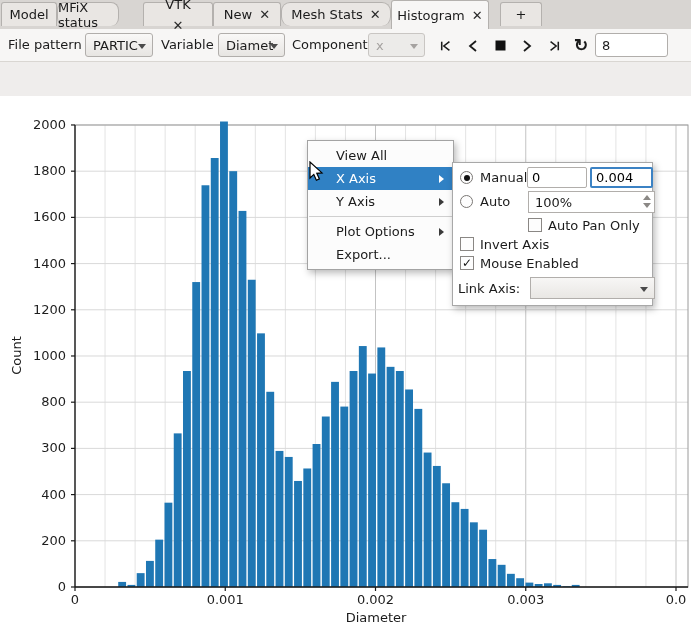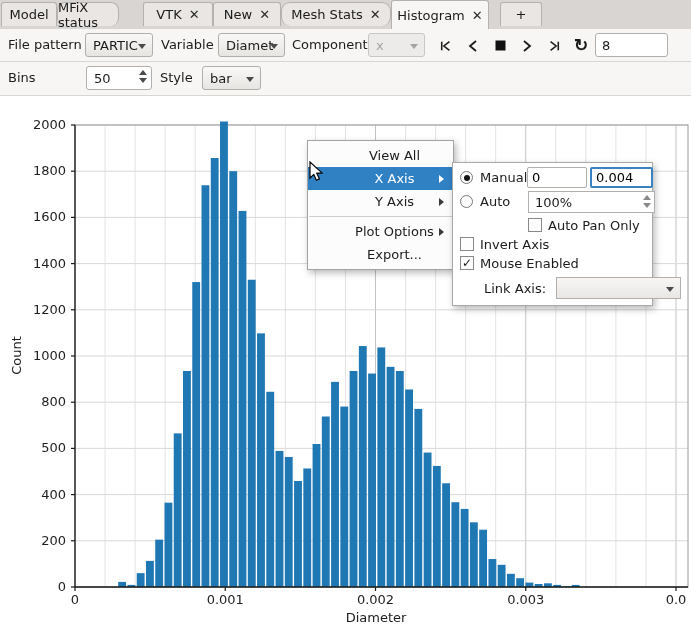--- a/index.html
+++ b/index.html
@@ -33,21 +33,21 @@
   .spinarrs .up{width:0;height:0;border-left:4px solid transparent;border-right:4px solid transparent;border-bottom:5px solid #4a4a4a;}
   .spinarrs .dn{width:0;height:0;border-left:4px solid transparent;border-right:4px solid transparent;border-top:5px solid #4a4a4a;}
   .pbtn{position:absolute;top:6px;width:24px;height:21px;display:flex;align-items:center;justify-content:center;background:transparent;border:none;}
   
   .chart{position:absolute;top:96px;left:0;width:691px;height:538px;background:#ffffff;overflow:hidden;}
   .tick{position:absolute;font-size:13px;color:#1e1e1e;}
   .ylab{position:absolute;left:-15px;top:252px;width:62px;text-align:center;transform:rotate(-90deg);}
   .xlab{position:absolute;left:325px;top:514px;width:102px;text-align:center;}
   
   .menu{position:absolute;left:307px;top:140px;width:147px;background:#fcfcfc;border:1px solid #a3a3a3;
-        box-shadow:2px 3px 7px rgba(0,0,0,.28);padding:3px 0;z-index:5;box-sizing:border-box;text-align:center;}
+        box-shadow:2px 3px 7px rgba(0,0,0,.28);padding:3px 0;z-index:5;box-sizing:border-box;}
   .mitem{height:23px;line-height:23px;padding-left:28px;position:relative;}
   .mitem.hl{background:#3081c4;color:#ffffff;}
   .mitem .subarr{position:absolute;right:9px;top:7.5px;width:0;height:0;
         border-left:5px solid #3a3a3a;border-top:4px solid transparent;border-bottom:4px solid transparent;}
   .mitem.hl .subarr{border-left-color:#fff;}
   .msep{height:1px;background:#cfcfcf;margin:3px 1px;}
   
   .panel{position:absolute;left:452px;top:162px;width:201px;background:#fff;border:1px solid #a8a8a8;
          box-shadow:2px 3px 7px rgba(0,0,0,.28);z-index:6;box-sizing:border-box;padding:3px 4px 4px 4px;}
   .prow{position:relative;height:24px;}
@@ -55,38 +55,38 @@
   .radio.sel::after{content:"";position:absolute;left:2.5px;top:2.5px;width:6px;height:6px;border-radius:50%;background:#111;}
   .rlabel{position:absolute;left:23px;top:0;line-height:24px;}
   .minput{position:absolute;top:1px;height:21px;box-sizing:border-box;border:1px solid #b1aeab;border-radius:2px;background:#fff;padding:0 4px;font:13px "DejaVu Sans",sans-serif;}
   .minput.focus{border:2px solid #3b82c4;}
   .pspin{position:absolute;left:71px;top:1px;width:127px;height:22px;box-sizing:border-box;border:1px solid #b1aeab;background:#fff;display:flex;align-items:center;padding-left:6px;}
   .pspin .spinarrs{right:3px;top:3px;}
   .chkrow{position:relative;height:19px;}
   .chk{position:absolute;top:2px;width:14px;height:14px;border:1px solid #8a8784;background:#fdfdfd;box-sizing:border-box;
        font-size:12px;font-weight:bold;line-height:12px;text-align:center;color:#111;}
   .chklabel{position:absolute;top:0;line-height:19px;}
-  .linkrow{position:relative;height:25px;margin-top:3px;margin-left:26px;}
+  .linkrow{position:relative;height:25px;margin-top:3px;}
   .pcombo{position:absolute;left:73px;top:1px;width:125px;height:22px;box-sizing:border-box;border:1px solid #b1aeab;
           background:linear-gradient(#f7f6f5,#e9e7e4);}
   .pcombo .carr{position:absolute;right:6px;top:9px;width:0;height:0;border-left:4px solid transparent;border-right:4px solid transparent;border-top:5px solid #4a4a4a;}
   .cursor{position:absolute;left:309px;top:161px;z-index:9;}
 </style>
 </head>
 <body>
 <div class="app">
 
   <div class="tabbar" id="tabbar">
       <div class="tab" style="left: 1px; width: 56px;">
         <span>Model</span>
       </div>
       <div class="tab" style="left: 57px; width: 62px; border-radius: 8px;">
         <span>MFiX status</span>
       </div>
-      <div class="tab" style="left: 143px; width: 70px;">
+      <div class="tab" style="left: 143px; width: 70px; flex-direction: column;">
         <span>VTK</span>
         <span class="close">✕</span>
       </div>
       <div class="tab" style="left: 213px; width: 68px;">
         <span>New</span>
         <span class="close">✕</span>
       </div>
       <div class="tab" style="left: 281px; width: 110px; border-radius: 9px;">
         <span>Mesh Stats</span>
         <span class="close">✕</span>
@@ -142,35 +142,20 @@
         <path d="M3 1 L9.5 6 L3 11" stroke="#1b1b1b" stroke-width="1.8" fill="none"></path>
         <path d="M12 1 V11" stroke="#1b1b1b" stroke-width="1.8" fill="none"></path>
       </svg>
     </button>
     <button class="pbtn" style="left:569px;font-size:17px;font-weight:bold;color:#1b1b1b">
         <span>↻</span>
       </button>
     <input class="tfield" style="left: 595px; width: 73px;" value="8">
   </div>
 
-  <div class="trow row2">
-    <span class="lbl" style="left:8px">Bins</span>
-    <div class="spinbox" style="left:86px;width:66px">
-      <span>50</span>
-      <span class="spinarrs">
-          <i class="up"></i>
-          <i class="dn"></i>
-        </span>
-    </div>
-    <span class="lbl" style="left:160px">Style</span>
-    <div class="combo" style="left:202px;width:59px">
-      <span>bar</span>
-      <i class="carr"></i>
-    </div>
-  </div>
 
   <div class="chart" id="chart">
     <svg id="plot" width="691" height="538">
         <line x1="105.05" y1="29" x2="105.05" y2="491" stroke="#e3e3e3" stroke-width="1"></line>
         <line x1="135.1" y1="29" x2="135.1" y2="491" stroke="#e3e3e3" stroke-width="1"></line>
         <line x1="165.15" y1="29" x2="165.15" y2="491" stroke="#e3e3e3" stroke-width="1"></line>
         <line x1="195.2" y1="29" x2="195.2" y2="491" stroke="#e3e3e3" stroke-width="1"></line>
         <line x1="225.25" y1="29" x2="225.25" y2="491" stroke="#c3c3c3" stroke-width="1"></line>
         <line x1="255.3" y1="29" x2="255.3" y2="491" stroke="#e3e3e3" stroke-width="1"></line>
         <line x1="285.35" y1="29" x2="285.35" y2="491" stroke="#e3e3e3" stroke-width="1"></line>
@@ -266,21 +251,21 @@
         <line x1="375.5" y1="491" x2="375.5" y2="495" stroke="#1a1a1a" stroke-width="1.2"></line>
         <line x1="525.75" y1="491" x2="525.75" y2="495" stroke="#1a1a1a" stroke-width="1.2"></line>
         <line x1="676" y1="491" x2="676" y2="495" stroke="#1a1a1a" stroke-width="1.2"></line>
       </svg>
     <div class="ylab">Count</div>
     <div class="xlab">Diameter</div>
     <div id="yticks">
         <div class="tick" style="left: 0px; width: 66px; text-align: right; top: 483px;">0</div>
         <div class="tick" style="left: 0px; width: 66px; text-align: right; top: 436.797px;">200</div>
         <div class="tick" style="left: 0px; width: 66px; text-align: right; top: 390.594px;">400</div>
-        <div class="tick" style="left: 0px; width: 66px; text-align: right; top: 344.392px;">500</div>
+        <div class="tick" style="left: 0px; width: 66px; text-align: right; top: 344.392px;">300</div>
         <div class="tick" style="left: 0px; width: 66px; text-align: right; top: 298.189px;">800</div>
         <div class="tick" style="left: 0px; width: 66px; text-align: right; top: 251.986px;">1000</div>
         <div class="tick" style="left: 0px; width: 66px; text-align: right; top: 205.783px;">1200</div>
         <div class="tick" style="left: 0px; width: 66px; text-align: right; top: 159.581px;">1400</div>
         <div class="tick" style="left: 0px; width: 66px; text-align: right; top: 113.378px;">1600</div>
         <div class="tick" style="left: 0px; width: 66px; text-align: right; top: 67.175px;">1800</div>
         <div class="tick" style="left: 0px; width: 66px; text-align: right; top: 20.9722px;">2000</div>
       </div>
     <div id="xticks">
         <div class="tick" style="left: 45px; width: 60px; text-align: center; top: 496px;">0</div>

